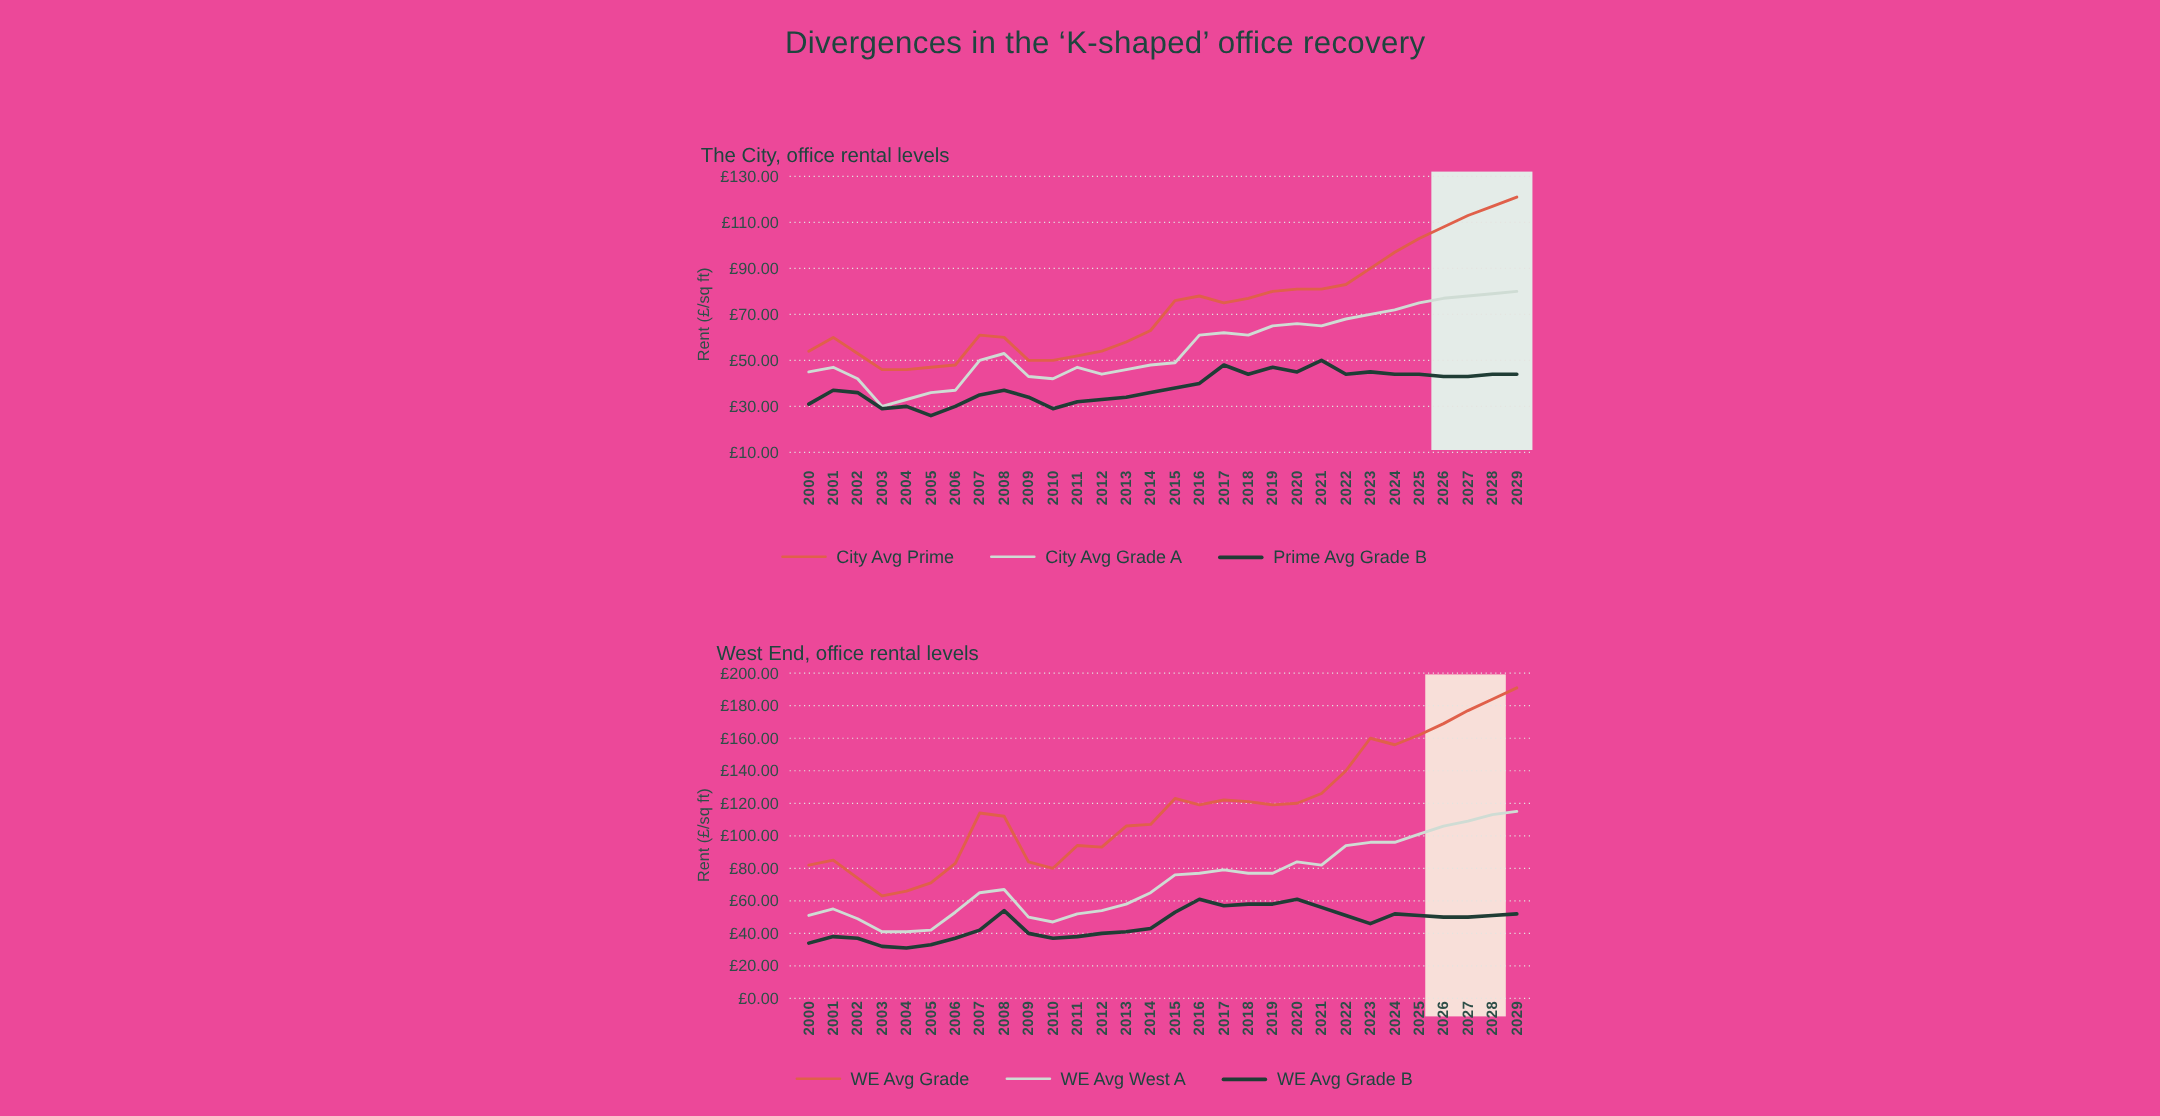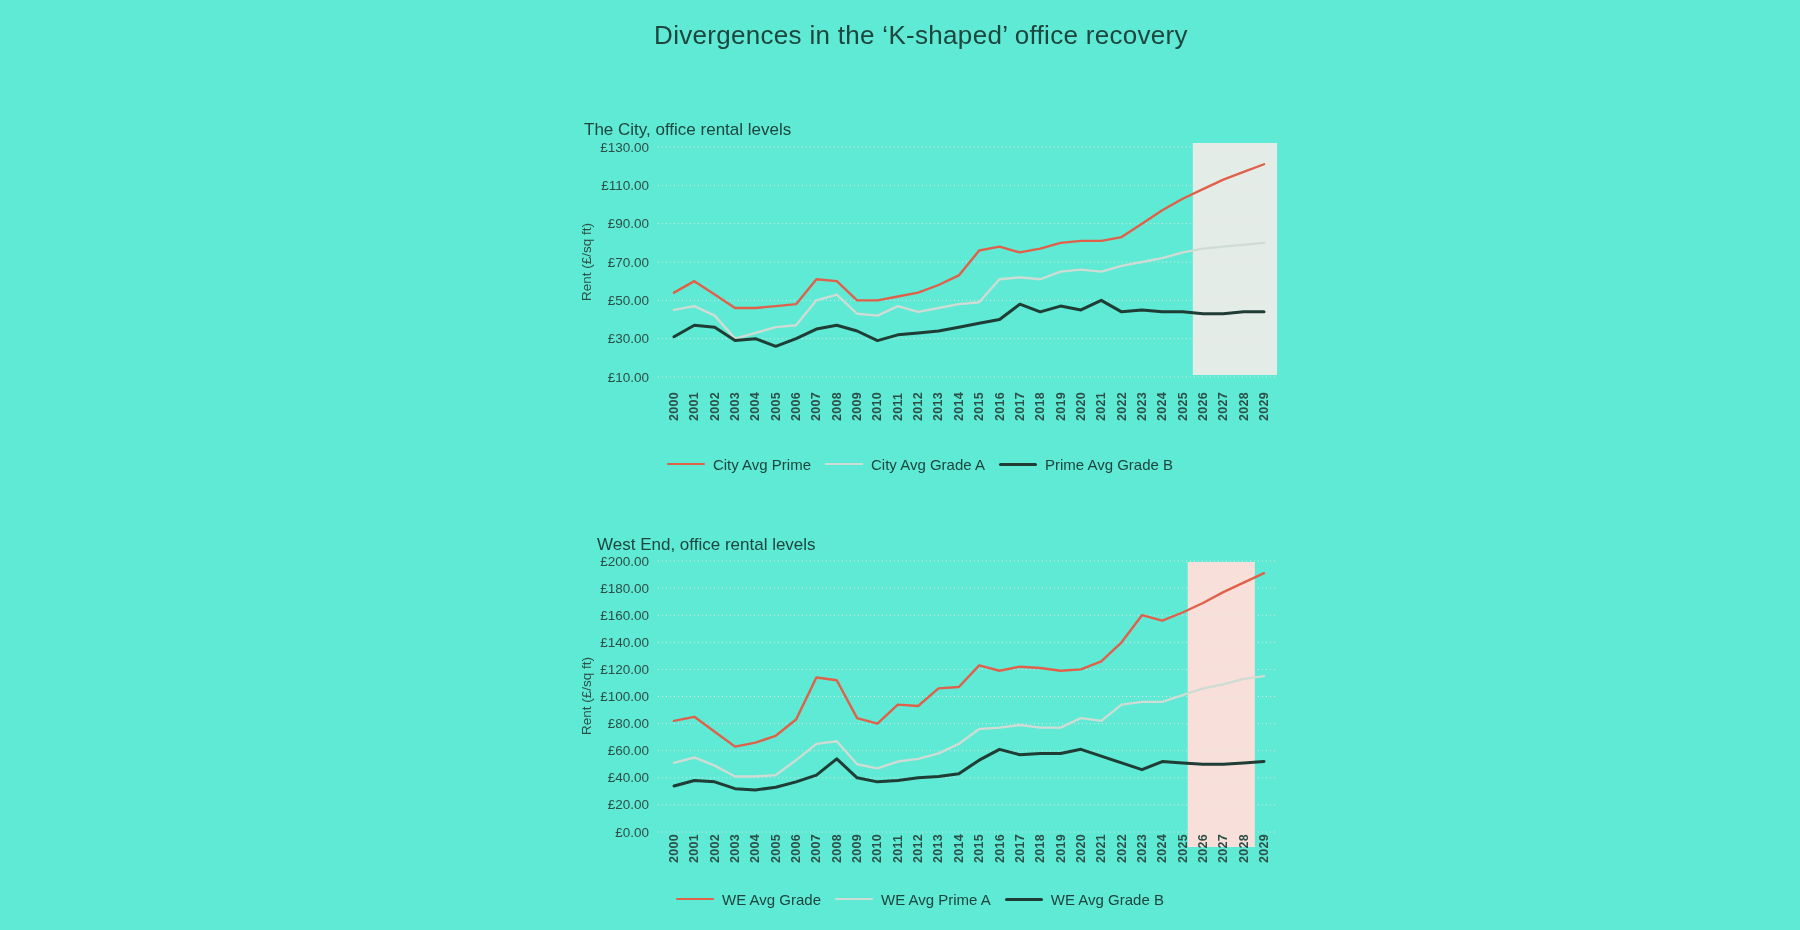--- a/index.html
+++ b/index.html
@@ -1,29 +1,29 @@
 <!DOCTYPE html>
 <html><head>
 <meta charset="utf-8">
 <style>
   html,body{margin:0;padding:0;background:#ffffff;}
-  .page{position:relative;width:1800px;height:930px;background:#5eead4;overflow:hidden;
+  .page{position:relative;width:1800px;height:930px;background:#ec4899;overflow:hidden;
         font-family:"Liberation Sans",sans-serif;}
   .title{position:absolute;top:20px;left:0;width:1800px;padding-left:42px;box-sizing:border-box;
          margin:0;text-align:center;font-size:26px;font-weight:500;letter-spacing:.3px;color:#1e453e;}
   .subtitle{position:absolute;margin:16px;font-size:17px;font-weight:500;color:#1e453e;}
   .subtitle-city{left:568px;top:104px;}
   .subtitle-we{left:581px;top:519px;text-align:right;}
   .chart-svg{position:absolute;}
   .grid{stroke:#e4e4e0;stroke-width:1;stroke-dasharray:1 3;}
   .ytick{font-size:13.5px;font-weight:500;fill:#2e4f48;}
   .xtick{font-size:12.5px;font-weight:600;letter-spacing:.3px;fill:#2e4f48;}
   .ylab{font-size:13.5px;font-weight:500;fill:#2e4f48;}
   .legend{position:absolute;left:540px;width:760px;height:22px;display:flex;justify-content:center;
-          align-items:center;gap:14px;}
+          align-items:center;gap:30px;}
   .legend-city{top:453px;}
   .legend-we{top:888px;}
   .legend-item{display:flex;align-items:center;gap:8px;font-size:15px;font-weight:500;color:#1e453e;}
   .swatch{display:inline-block;width:38px;height:3px;border-radius:2px;background:#999;}
 </style>
 </head>
 <body>
 
 <div class="page">
 
@@ -159,21 +159,21 @@
         <polyline points="134,216.895 154.345,211.475 174.69,219.605 195.035,230.445 215.38,230.445 235.725,229.09 256.07,214.185 276.41499999999996,197.925 296.76,195.215 317.105,218.25 337.45,222.315 357.79499999999996,215.54 378.14,212.83 398.485,207.41 418.83,197.925 439.17499999999995,183.02 459.52,181.665 479.865,178.955 500.21,181.665 520.555,181.665 540.9,172.18 561.245,174.89 581.5899999999999,158.63 601.935,155.92 622.28,155.92 642.625,149.145 662.97,142.37 683.3149999999999,138.305 703.66,132.885 724.005,130.175" fill="none" stroke="#cfdcd4" stroke-width="2.4" stroke-linejoin="round" stroke-linecap="round"></polyline>
         <polyline points="134,239.93 154.345,234.51 174.69,235.865 195.035,242.64 215.38,243.995 235.725,241.285 256.07,235.865 276.41499999999996,229.09 296.76,212.83 317.105,231.8 337.45,235.865 357.79499999999996,234.51 378.14,231.8 398.485,230.445 418.83,227.735 439.17499999999995,214.185 459.52,203.345 479.865,208.765 500.21,207.41 520.555,207.41 540.9,203.345 561.245,210.12 581.5899999999999,216.895 601.935,223.67 622.28,215.54 642.625,216.895 662.97,218.25 683.3149999999999,218.25 703.66,216.895 724.005,215.54" fill="none" stroke="#1f3d35" stroke-width="3" stroke-linejoin="round" stroke-linecap="round"></polyline>
       </svg>
     <div class="legend legend-we">
       <div class="legend-item">
         <span class="swatch" style="background: rgb(224, 96, 74); height: 2.5px;"></span>
         <span>WE Avg Grade</span>
       </div>
       <div class="legend-item">
         <span class="swatch" style="background: rgb(207, 220, 212); height: 2.5px;"></span>
-        <span>WE Avg Prime A</span>
+        <span>WE Avg West A</span>
       </div>
       <div class="legend-item">
         <span class="swatch" style="background: rgb(31, 61, 53); height: 3px;"></span>
         <span>WE Avg Grade B</span>
       </div>
     </div>
   </section>
 
 </div>
 

